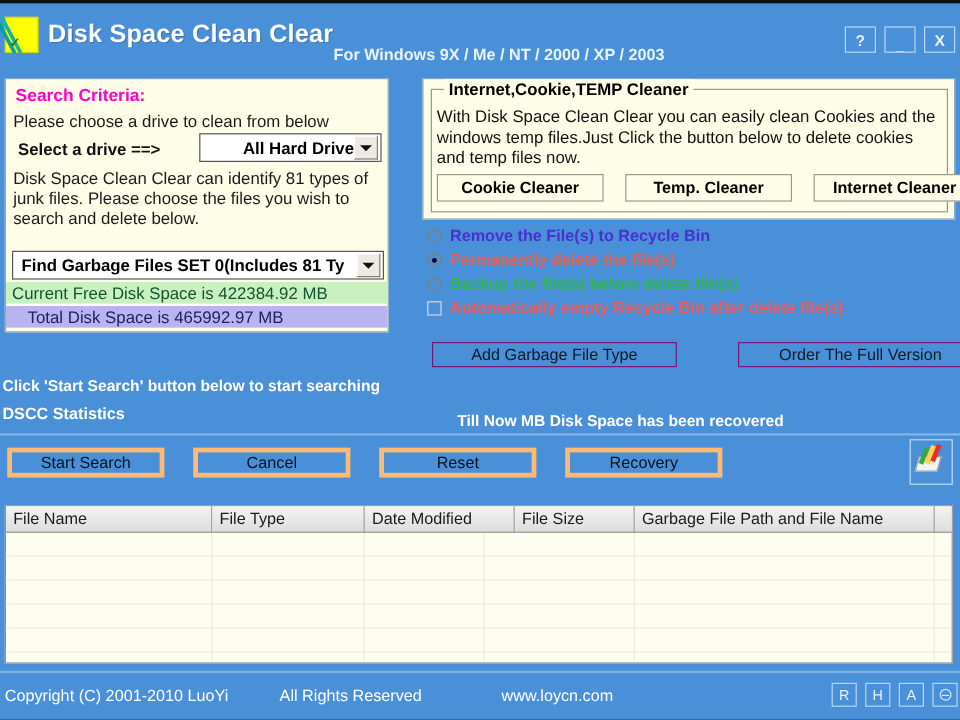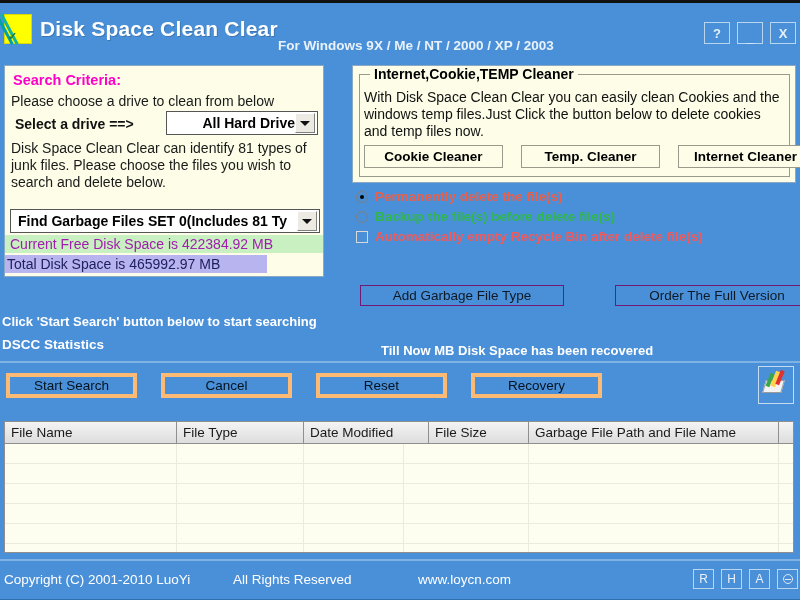--- a/index.html
+++ b/index.html
@@ -130,28 +130,28 @@
     border: 1px solid #555;
     display: flex; align-items: center;
   }
   .set-select .val {
     padding-left: 7px; font-size: 14px; font-weight: bold; color: #000;
     flex: 1; overflow: hidden; white-space: nowrap;
   }
   .freespace {
     position: absolute; left: 0px; top: 169px; width: 318px;
     background: #c8f0c0;
-    font-size: 14px; color: #a21caf; font-weight: normal;
+    font-size: 14px; color: #14532d; font-weight: normal;
     padding: 1px 0 1px 5px;
   }
   .totalspace {
-    position: absolute; left: 0px; top: 189px; width: 262px;
+    position: absolute; left: 0px; top: 189px; width: 318px;
     background: #b8b4f0;
     font-size: 14px; color: #202060;
-    padding: 1px 0 1px 2px;
+    padding: 1px 0 1px 18px;
   }
 
   
   .right-panel {
     position: absolute; left: 352px; top: 62px;
     width: 444px; height: 118px;
     background: #fdfde8;
     border: 1px solid #8aa9c4;
   }
   .group {
@@ -406,20 +406,24 @@
       <div class="group-body">With Disk Space Clean Clear you can easily clean Cookies and the windows temp files.Just Click the button below to delete cookies and temp files now.</div>
       <div class="cleaner-btns">
         <div class="cbtn w1">Cookie Cleaner</div>
         <div class="cbtn w2">Temp. Cleaner</div>
         <div class="cbtn w3">Internet Cleaner</div>
       </div>
     </div>
   </div>
 
   <div class="options">
+    <div class="opt">
+      <div class="radio"></div>
+      <div class="opt-label" style="color:#4b2fd0">Remove the File(s) to Recycle Bin</div>
+    </div>
     <div class="opt">
       <div class="radio checked"></div>
       <div class="opt-label" style="color:#e8604c">Permanently delete the file(s)</div>
     </div>
     <div class="opt">
       <div class="radio"></div>
       <div class="opt-label" style="color:#2fb84a">Backup the file(s) before delete file(s)</div>
     </div>
     <div class="opt">
       <div class="checkbox"></div>

